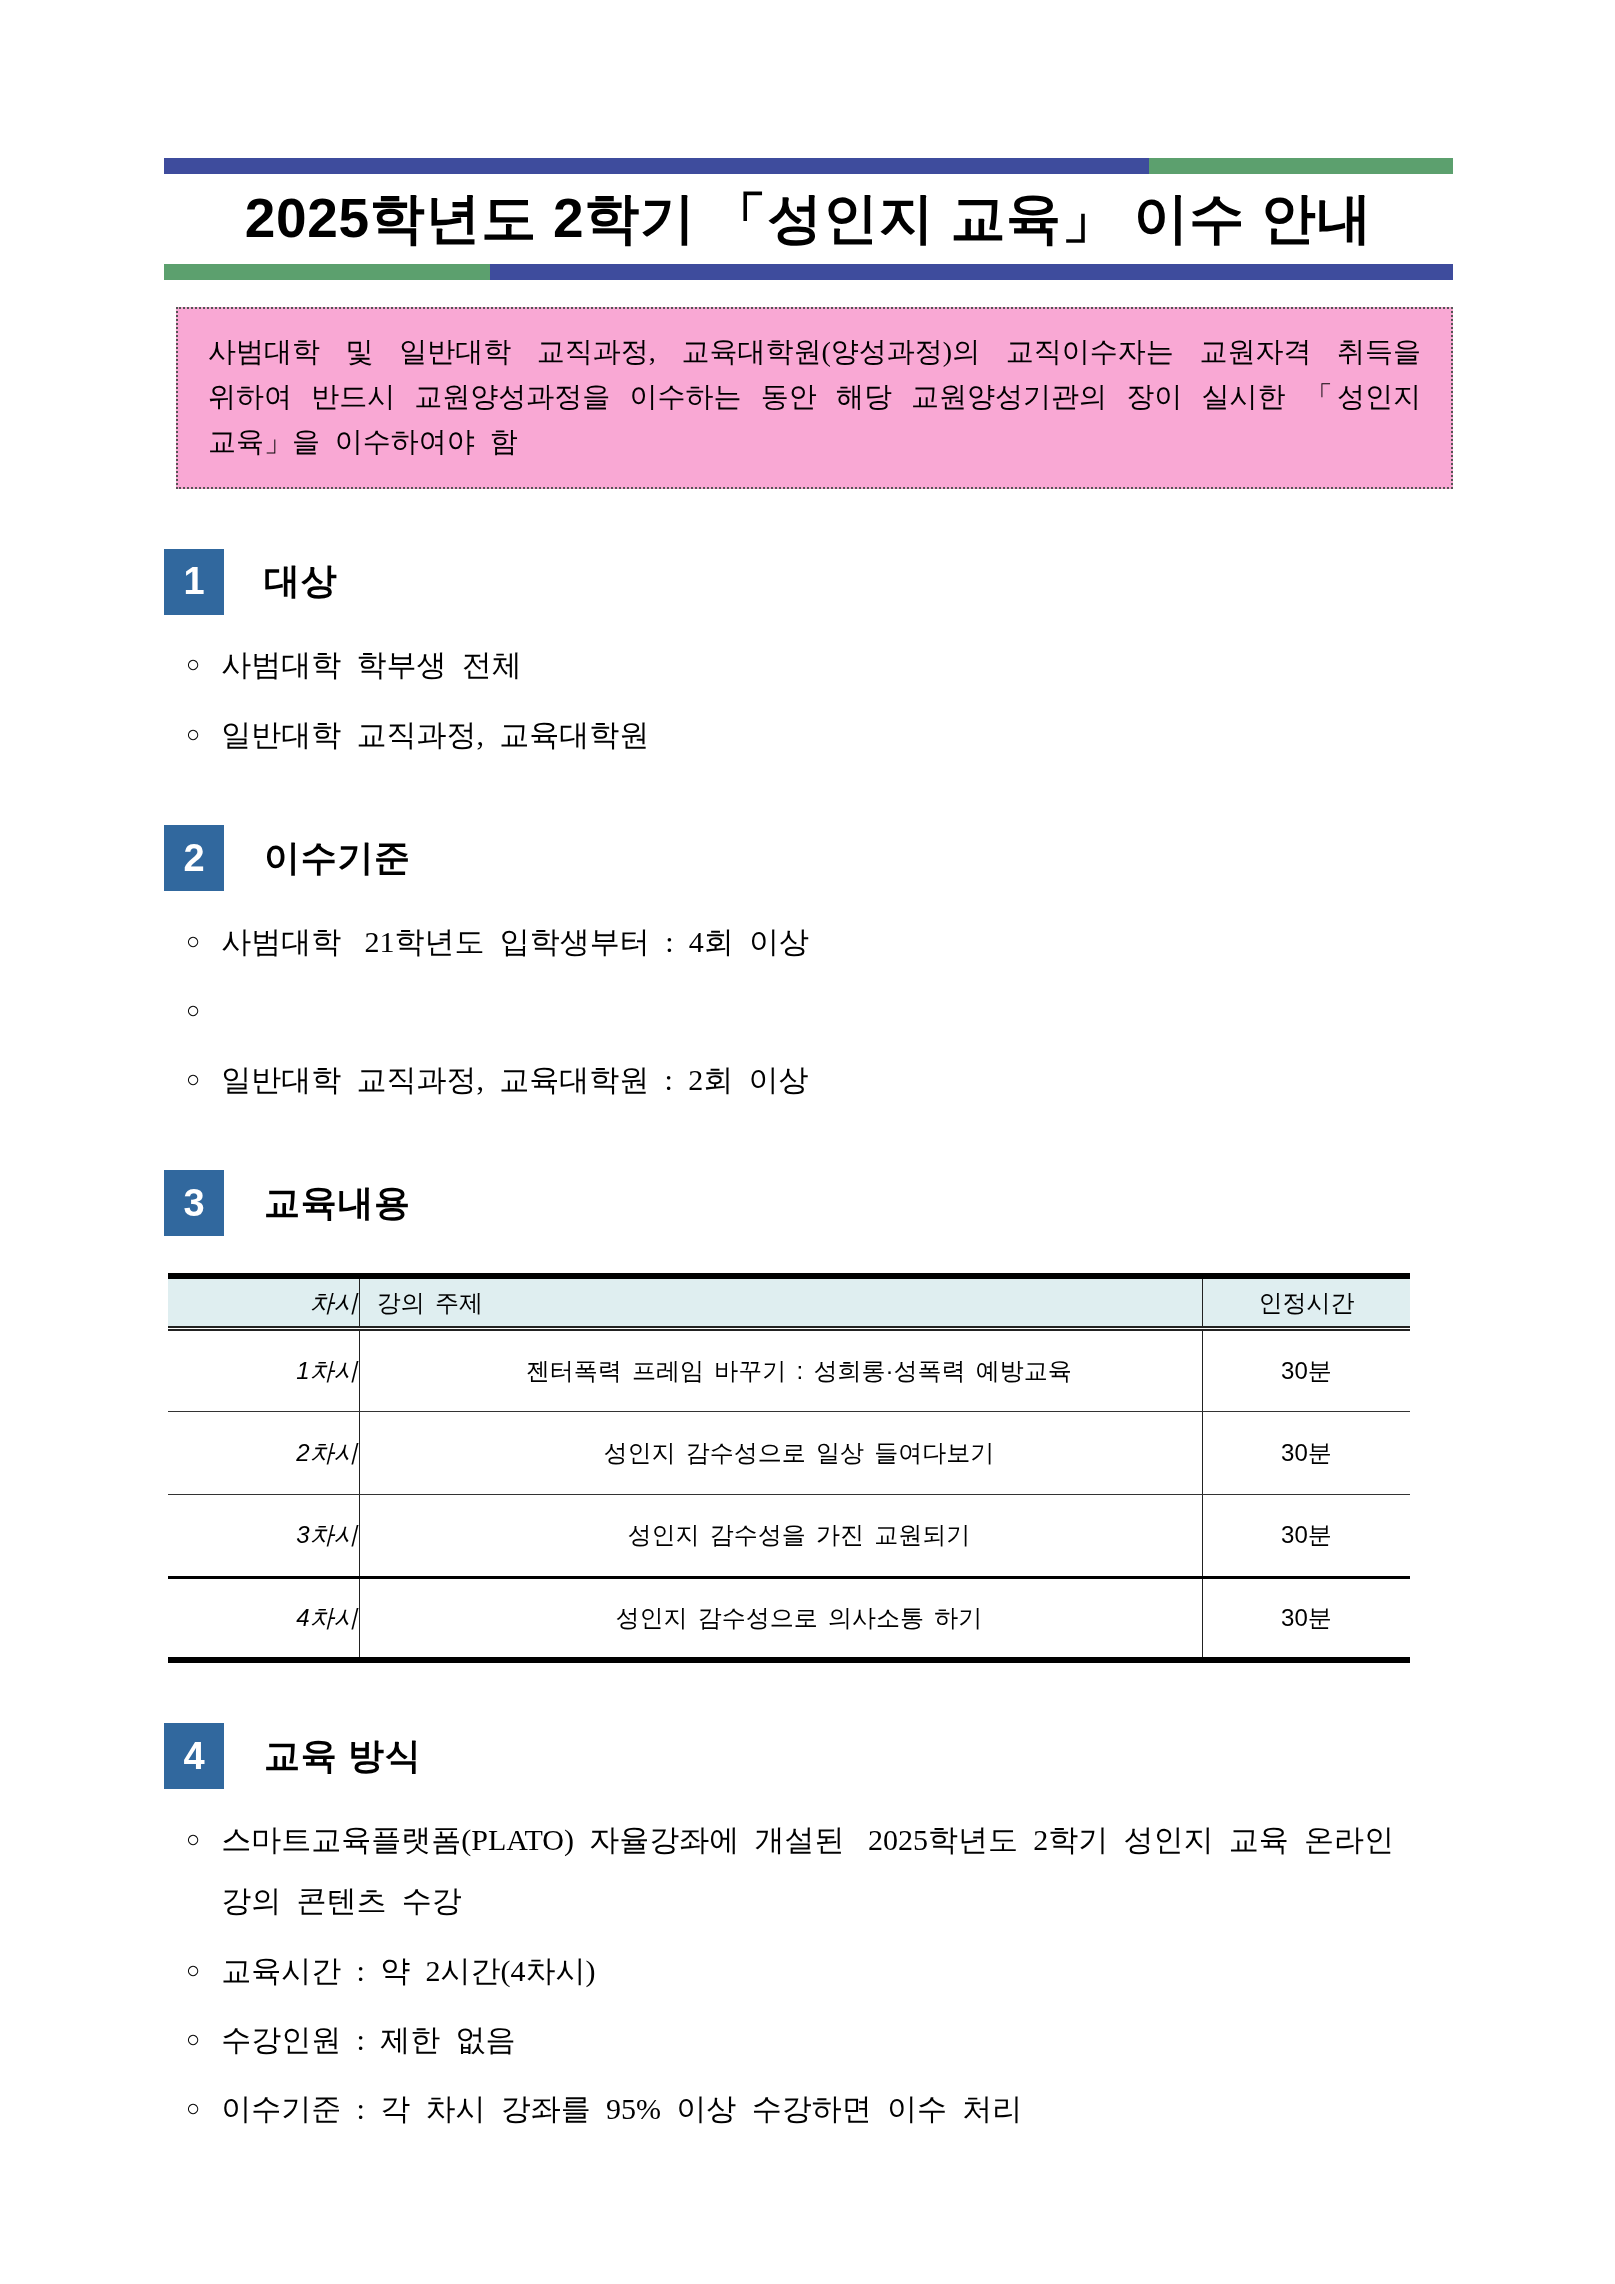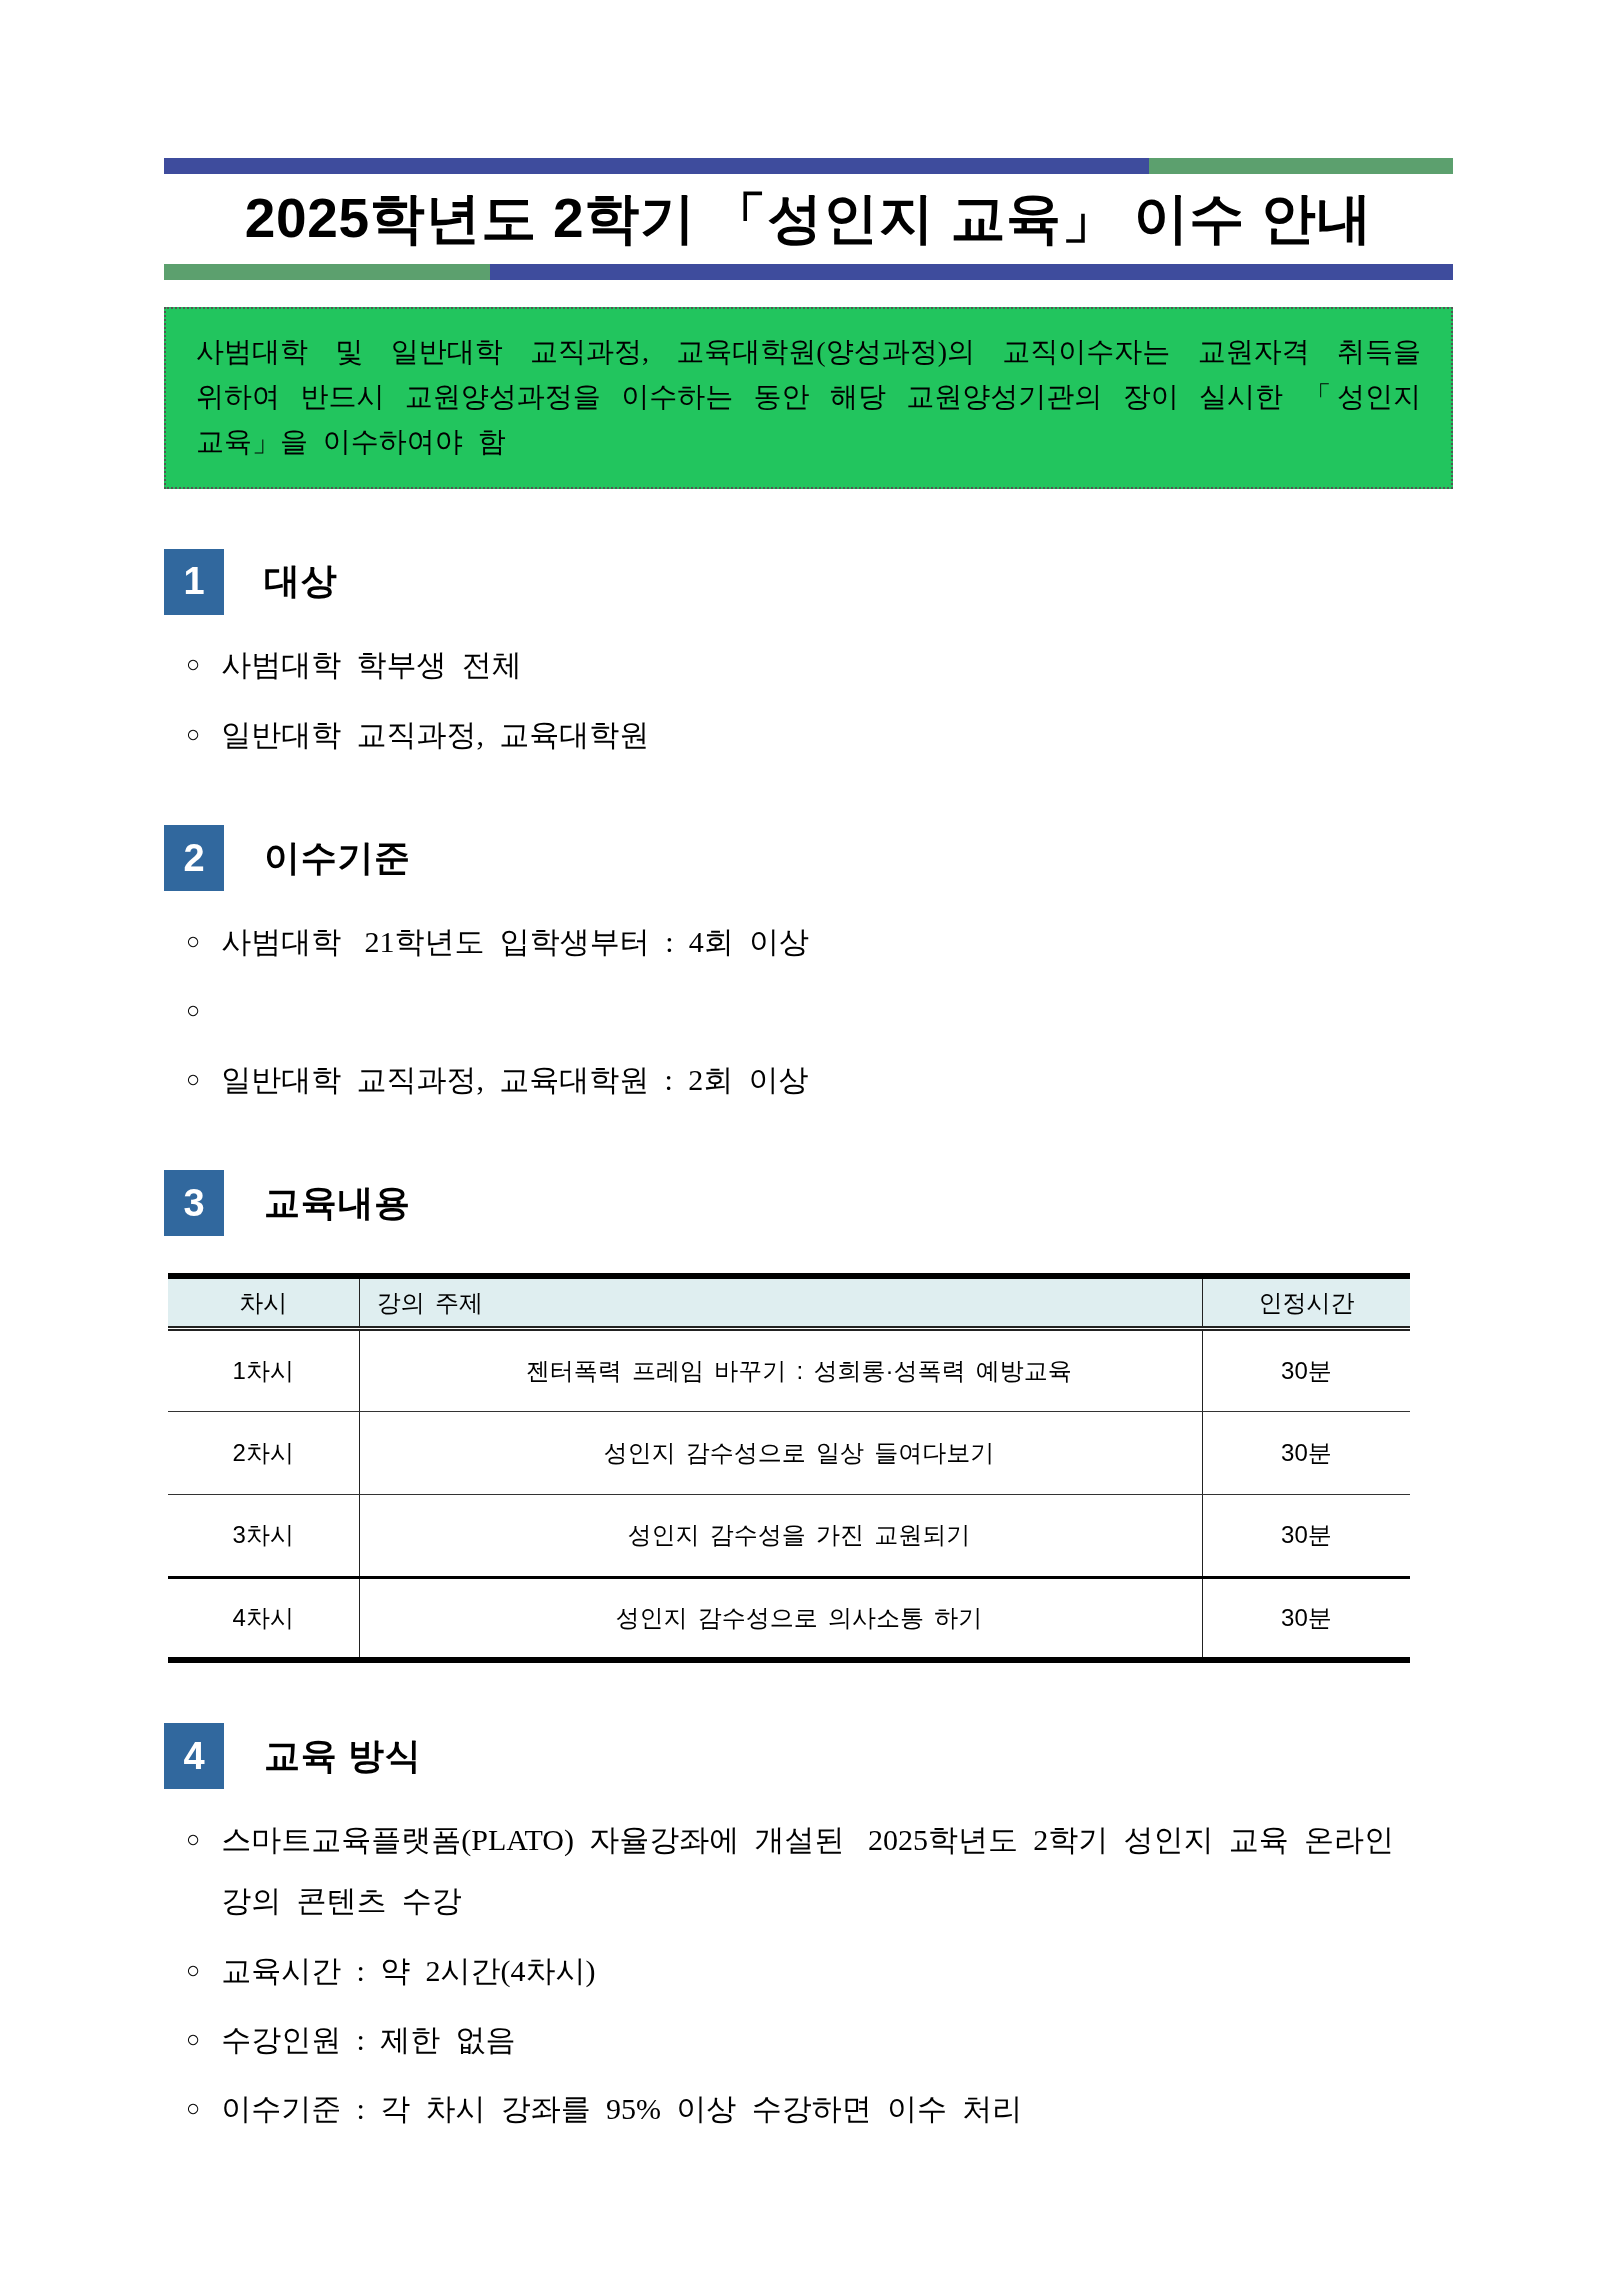--- a/index.html
+++ b/index.html
@@ -122,41 +122,41 @@
     text-align: center;
     border-bottom: 5.2px double #222;
   }
   .edu-table td {
     height: 83px;
     border-bottom: 1.3px solid #333;
     background: #fff;
   }
   .edu-table tr > th + th,
   .edu-table tr > td + td { border-left: 1.3px solid #222; }
-  .edu-table .col-num  { width: 15.4%; text-align: center; }
+  .edu-table .col-num  { width: 15.4%; text-align: right; font-style: italic; }
   .edu-table .col-time { width: 16.7%; text-align: center; }
   .edu-table .col-topic { text-align: center; padding-left: 37px; word-spacing: 0.15em; }
   .edu-table tr.last td { border-top: 3.9px solid #000; border-bottom: none; }
 </style>
 </head>
 <body>
 
 <div class="page">
 
   <div class="bar bar-top">
     <div class="seg seg-blue" style="background-color: rgb(62, 76, 157);"></div>
     <div class="seg seg-green" style="background-color: rgb(92, 160, 110);"></div>
   </div>
   <div class="doc-title">2025학년도 2학기 「성인지 교육」 이수 안내</div>
   <div class="bar bar-bottom">
     <div class="seg seg-green" style="background-color: rgb(92, 160, 110);"></div>
     <div class="seg seg-blue" style="background-color: rgb(62, 76, 157);"></div>
   </div>
 
-  <div class="notice" style="background-color: #22c55e;">
+  <div class="notice" style="background-color: #f9a8d4; margin-left: 12px;">
     <span>사범대학 및 일반대학 교직과정, 교육대학원(양성과정)의 교직이수자는 교원자격 취득을 위하여 반드시 교원양성과정을 이수하는 동안 해당 교원양성기관의 장이 실시한 「성인지 교육」을 이수하여야 함</span>
   </div>
 
   <div class="section-header">
     <div class="num-box" style="background-color: rgb(49, 104, 158);">1</div>
     <div class="section-title">대상</div>
   </div>
   <div class="bullets">
     <div class="bullet">
       <span class="marker">○</span>

